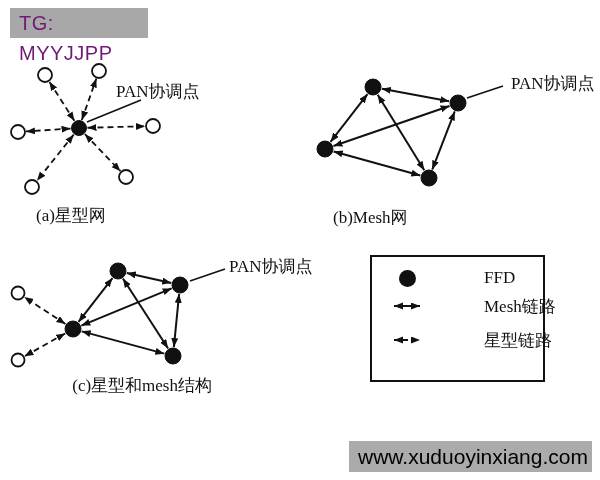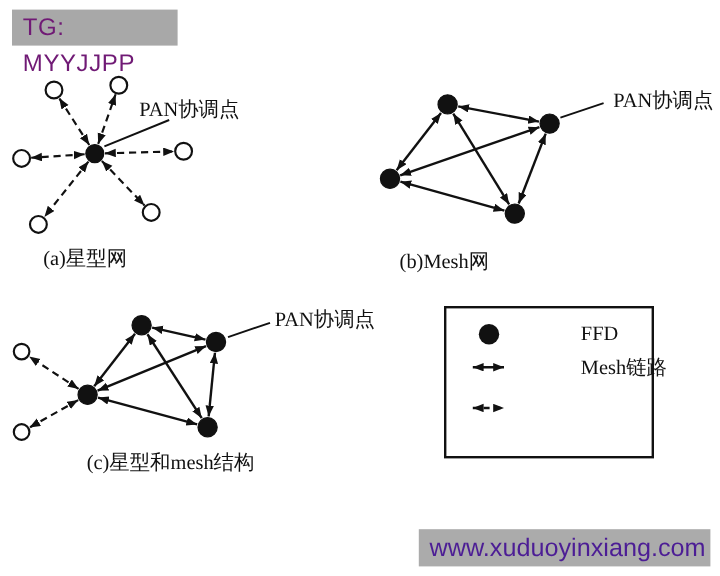--- a/index.html
+++ b/index.html
@@ -7,21 +7,21 @@
   body { position:relative; width:600px; height:480px; background:#ffffff; overflow:hidden;
          font-family:"Liberation Serif","DejaVu Serif",serif; color:#111; }
 
   #canvas-svg { position:absolute; left:0; top:0; width:600px; height:480px; }
 
   .badge { position:absolute; left:10px; top:8px; width:138px; height:30px;
            background:#a8a8a8; color:#701a75; font-family:"Liberation Sans","DejaVu Sans",sans-serif;
            font-size:20px; line-height:30px; padding-left:9px; letter-spacing:0.5px; }
 
   .watermark { position:absolute; left:349px; top:441px; width:243px; height:31px;
-           background:#ababab; color:#4c1d95; font-family:"Liberation Sans","DejaVu Sans",sans-serif;
+           background:#ababab; color:#000000; font-family:"Liberation Sans","DejaVu Sans",sans-serif;
            font-size:21px; line-height:31px; padding-left:9px; }
 
   .pan-label { position:absolute; font-size:17px; white-space:nowrap;text-align:center; }
   .pan-a { left:116px; top:80px; }
   .pan-b { left:511px; top:72px; }
   .pan-c { left:229px; top:255px; }
 
   .caption { position:absolute; font-size:17px; white-space:nowrap; }
   .cap-a { left:36px;  top:204px; }
   .cap-b { left:333px; top:206px; }
@@ -126,16 +126,17 @@
         </svg>
       </span>
       <span class="legend-label">Mesh链路</span>
     </div>
     <div class="legend-row">
       <span class="legend-symbol">
         <svg width="46" height="14" viewBox="0 0 46 14">
           <line x1="10" y1="7" x2="36" y2="7" stroke="#111111" stroke-width="2" stroke-dasharray="5 4" marker-start="url(#ah-start)" marker-end="url(#ah-end)"></line>
         </svg>
       </span>
+      <span class="legend-label">星型链路</span>
     </div>
   </div>
 
 <div class="watermark">www.xuduoyinxiang.com</div>
 
 </body></html>

